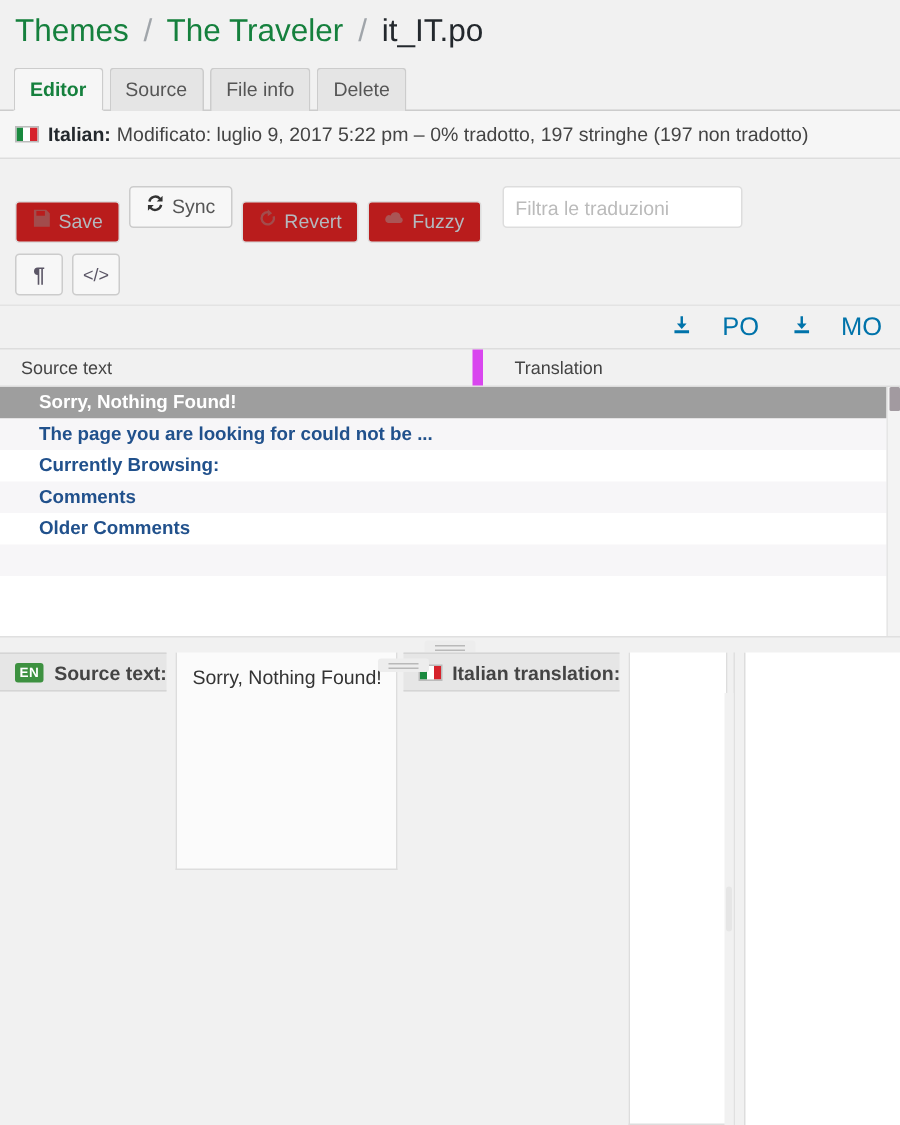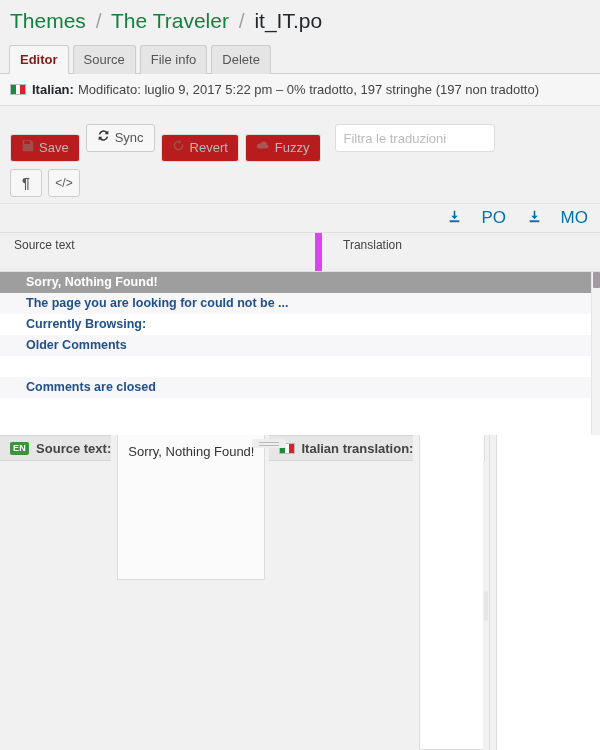--- a/index.html
+++ b/index.html
@@ -47,21 +47,21 @@
     border: 1px solid #ccc;
     border-bottom: none;
     border-radius: 3px 3px 0 0;
     position: relative;
     top: 1px;
     cursor: pointer;
     vertical-align: bottom;
   }
   .tab.active {
     background: #f6f6f6;
-    color: #7f1d1d;
+    color: #15803d;
     font-weight: bold;
     border-bottom: 1px solid #f6f6f6;
   }
 
   
   .statusbar {
     background: #f6f6f6;
     border-bottom: 1px solid #ddd;
     padding: 8px 10px;
     font-size: 13px;
@@ -142,21 +142,21 @@
     margin-left: 18px;
     cursor: pointer;
   }
 
   
   .table-head {
     display: flex;
     background: #f1f1f1;
     border-top: 1px solid #ddd;
     border-bottom: 1px solid #ddd;
-    height: 40px;
+    height: 26px;
     font-size: 12px;
     color: #444;
   }
   .th { padding: 3px 0 0 14px; line-height: 18px; }
   .th.c1 { width: 315px; }
   .th.c2 { flex: 1; border-left: 7px solid #d946ef; padding-left: 21px; }
 
   .table-body {
     height: 166px;
     overflow: hidden;
@@ -404,28 +404,31 @@
     </div>
     <div class="row">
       <div class="cell-src">The page you are looking for could not be ...</div>
       <div class="cell-tr"></div>
     </div>
     <div class="row">
       <div class="cell-src">Currently Browsing:</div>
       <div class="cell-tr"></div>
     </div>
     <div class="row">
+      <div class="cell-src">Comments</div>
+      <div class="cell-tr"></div>
+    </div>
+    <div class="row">
       <div class="cell-src">Older Comments</div>
       <div class="cell-tr"></div>
     </div>
     <div class="row">
       <div class="cell-tr"></div>
     </div>
     <div class="row">
-      <div class="cell-src">Comments are closed</div>
       <div class="cell-tr"></div>
     </div>
     <div class="vscroll">
       <div class="thumb"></div>
     </div>
   </div>
 
   <div class="hsplit">
     <div class="grip"></div>
   </div>

